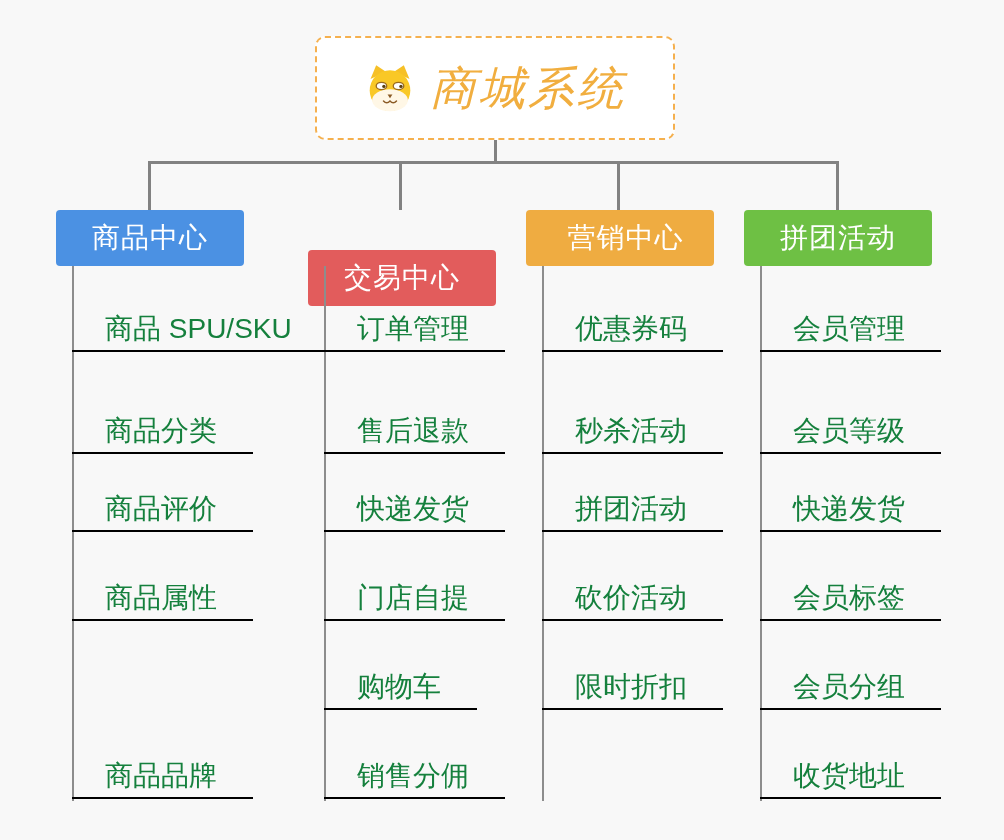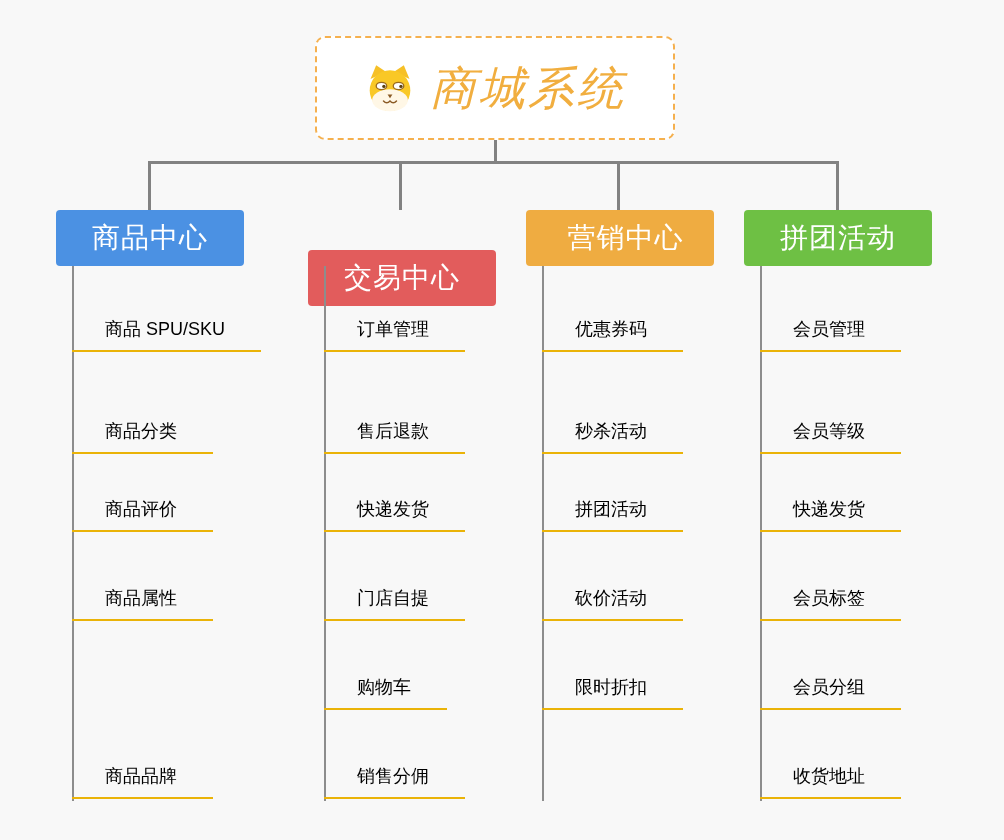--- a/index.html
+++ b/index.html
@@ -45,22 +45,22 @@
     color:#ffffff;font-size:28px;letter-spacing:1px;
     background:#999;
   }
   .vline{
     position:absolute;left:16px;top:56px;width:2px;height:535px;
     background:#8d8d8d;
   }
   .leaf{
     position:absolute;left:16px;
     padding:0 36px 7px 33px;
-    font-size:18px;line-height:28px;color:#000000;
-    border-bottom:2px solid #eab308;
+    font-size:28px;line-height:28px;color:#15803d;
+    border-bottom:2px solid #000000;
     white-space:nowrap;
   }
   .leaf-0{top:105px;}
   .leaf-1{top:207px;}
   .leaf-2{top:285px;}
   .leaf-3{top:374px;}
   .leaf-4{top:463px;}
   .leaf-5{top:552px;}
 </style>
 </head>

